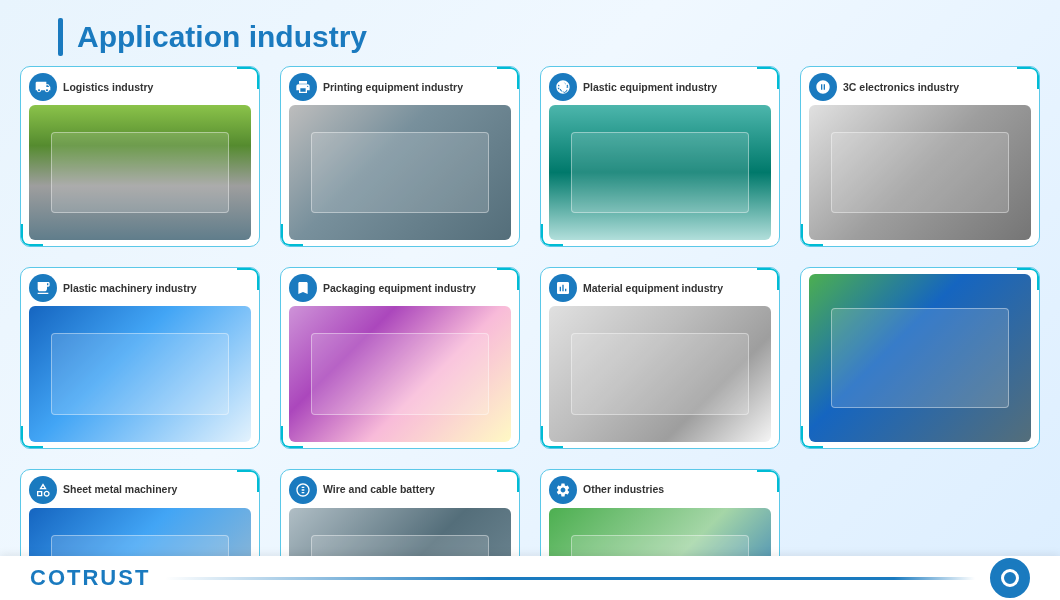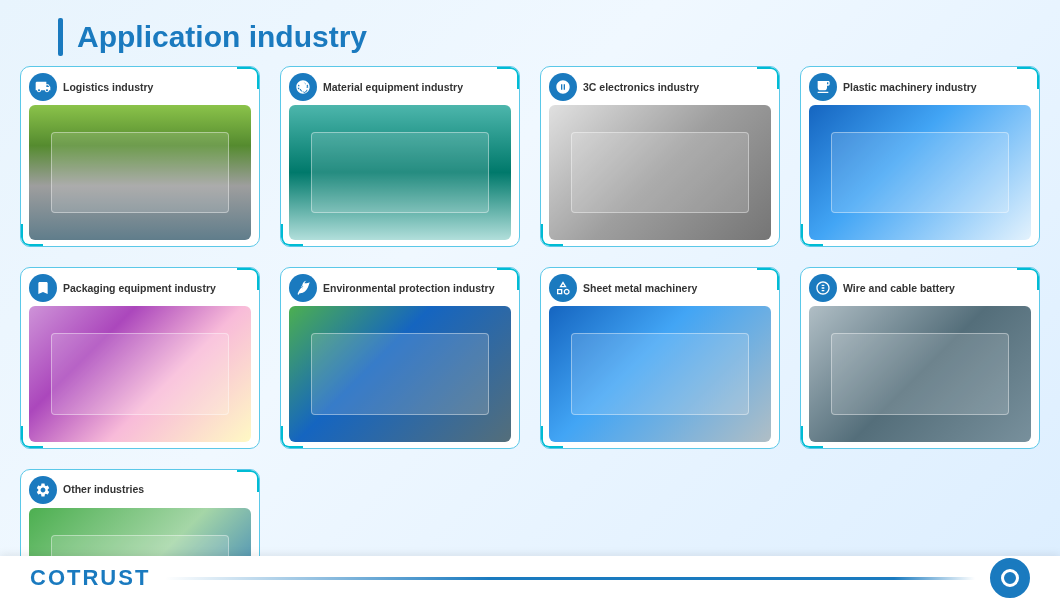--- a/index.html
+++ b/index.html
@@ -230,78 +230,96 @@
       <span class="card-title">Logistics industry</span>
     </div>
     <div class="card-image-area img-logistics">
       <div class="machine-shape"></div>
     </div>
   </div>
     <div class="card">
     <div class="card-header">
       <div class="card-icon">
         <svg viewBox="0 0 24 24" fill="white">
+            <path d="M19 8H5c-1.66 0-3 1.34-3 3v6h4v4h12v-4h4v-6c0-1.66-1.34-3-3-3zm-3 11H8v-5h8v5zm3-7c-.55 0-1-.45-1-1s.45-1 1-1 1 .45 1 1-.45 1-1 1zm-1-9H6v4h12V3z"></path>
+          </svg>
+      </div>
+      <span class="card-title">Printing equipment industry</span>
+    </div>
+    <div class="card-image-area img-printing">
+      <div class="machine-shape"></div>
+    </div>
+  </div>
+    <div class="card">
+    <div class="card-header">
+      <div class="card-icon">
+        <svg viewBox="0 0 24 24" fill="white">
             <circle cx="12" cy="12" r="3"></circle>
             <path d="M12 2C6.48 2 2 6.48 2 12s4.48 10 10 10 10-4.48 10-10S17.52 2 12 2zm-1 17.93V18h2v1.93c-2.9-.49-5.2-2.36-6.22-4.93H8.5c.93 2.07 2.78 3.54 4.5 3.93zM4.26 13H6.5c.08.34.19.67.31.99L5 15.8C4.53 14.97 4.19 14.01 4.07 13H4.26zm0-2c.12-1.01.46-1.97.93-2.8L7 9.99c-.12.32-.22.65-.31.99H4.26C4.19 10.65 4.12 11.32 4.26 11zM12 4.07c1.72.39 3.57 1.86 4.5 3.93H15.5c-1.02-2.57-3.32-4.44-6.22-4.93L12 4.07zm1 17.86V20c1.72-.39 3.57-1.86 4.5-3.93h1.5c-1.12 2.63-3.45 4.5-6 4.86zM19.74 13h-2.25c-.09-.34-.19-.67-.31-.99L19 10.2c.47.83.81 1.79.93 2.8h-.19zm0-2H17.5c-.09-.34-.19-.67-.31-.99l1.81-1.81c.47.83.81 1.8.93 2.8h-.19z"></path>
           </svg>
       </div>
+      <span class="card-title">Plastic equipment industry</span>
+    </div>
+    <div class="card-image-area img-textile">
+      <div class="machine-shape"></div>
+    </div>
+  </div>
+    <div class="card">
+    <div class="card-header">
+      <div class="card-icon">
+        <svg viewBox="0 0 24 24" fill="white">
+            <path d="M12 2C6.48 2 2 6.48 2 12s4.48 10 10 10 10-4.48 10-10S17.52 2 12 2zm-1 14H9V8h2v8zm4 0h-2V8h2v8z"></path>
+          </svg>
+      </div>
+      <span class="card-title">3C electronics industry</span>
+    </div>
+    <div class="card-image-area img-3c">
+      <div class="machine-shape"></div>
+    </div>
+  </div>
+    <div class="card">
+    <div class="card-header">
+      <div class="card-icon">
+        <svg viewBox="0 0 24 24" fill="white">
+            <path d="M20 3H4v10c0 2.21 1.79 4 4 4h6c2.21 0 4-1.79 4-4v-3h2c1.11 0 2-.89 2-2V5c0-1.11-.89-2-2-2zm0 5h-2V5h2v3zM4 19h16v2H4z"></path>
+          </svg>
+      </div>
+      <span class="card-title">Plastic machinery industry</span>
+    </div>
+    <div class="card-image-area img-plastic">
+      <div class="machine-shape"></div>
+    </div>
+  </div>
+    <div class="card">
+    <div class="card-header">
+      <div class="card-icon">
+        <svg viewBox="0 0 24 24" fill="white">
+            <path d="M17 3H7c-1.1 0-2 .9-2 2v16l7-3 7 3V5c0-1.1-.9-2-2-2z"></path>
+          </svg>
+      </div>
+      <span class="card-title">Packaging equipment industry</span>
+    </div>
+    <div class="card-image-area img-packaging">
+      <div class="machine-shape"></div>
+    </div>
+  </div>
+    <div class="card">
+    <div class="card-header">
+      <div class="card-icon">
+        <svg viewBox="0 0 24 24" fill="white">
+            <path d="M19 3H5c-1.1 0-2 .9-2 2v14c0 1.1.9 2 2 2h14c1.1 0 2-.9 2-2V5c0-1.1-.9-2-2-2zM9 17H7v-7h2v7zm4 0h-2V7h2v10zm4 0h-2v-4h2v4z"></path>
+          </svg>
+      </div>
       <span class="card-title">Material equipment industry</span>
     </div>
-    <div class="card-image-area img-textile">
-      <div class="machine-shape"></div>
-    </div>
-  </div>
-    <div class="card">
-    <div class="card-header">
-      <div class="card-icon">
-        <svg viewBox="0 0 24 24" fill="white">
-            <path d="M12 2C6.48 2 2 6.48 2 12s4.48 10 10 10 10-4.48 10-10S17.52 2 12 2zm-1 14H9V8h2v8zm4 0h-2V8h2v8z"></path>
-          </svg>
-      </div>
-      <span class="card-title">3C electronics industry</span>
-    </div>
-    <div class="card-image-area img-3c">
-      <div class="machine-shape"></div>
-    </div>
-  </div>
-    <div class="card">
-    <div class="card-header">
-      <div class="card-icon">
-        <svg viewBox="0 0 24 24" fill="white">
-            <path d="M20 3H4v10c0 2.21 1.79 4 4 4h6c2.21 0 4-1.79 4-4v-3h2c1.11 0 2-.89 2-2V5c0-1.11-.89-2-2-2zm0 5h-2V5h2v3zM4 19h16v2H4z"></path>
-          </svg>
-      </div>
-      <span class="card-title">Plastic machinery industry</span>
-    </div>
-    <div class="card-image-area img-plastic">
-      <div class="machine-shape"></div>
-    </div>
-  </div>
-    <div class="card">
-    <div class="card-header">
-      <div class="card-icon">
-        <svg viewBox="0 0 24 24" fill="white">
-            <path d="M17 3H7c-1.1 0-2 .9-2 2v16l7-3 7 3V5c0-1.1-.9-2-2-2z"></path>
-          </svg>
-      </div>
-      <span class="card-title">Packaging equipment industry</span>
-    </div>
-    <div class="card-image-area img-packaging">
-      <div class="machine-shape"></div>
-    </div>
-  </div>
-    <div class="card">
-    <div class="card-header">
-      <div class="card-icon">
-        <svg viewBox="0 0 24 24" fill="white">
-            <path d="M17 8C8 10 5.9 16.17 3.82 21.34L5.71 22l1-2.3A4.49 4.49 0 0 0 8 20C19 20 22 3 22 3c-1 2-8 2-8 2 1-3 3-4 3-4-2 0-5 2-6 6-.5 2-.5 4 0 6-1-2-2-5-2-6C9 12 17 8 17 8z"></path>
-          </svg>
-      </div>
-      <span class="card-title">Environmental protection industry</span>
-    </div>
+    <div class="card-image-area img-material">
+      <div class="machine-shape"></div>
+    </div>
+  </div>
+    <div class="card">
     <div class="card-image-area img-environmental">
       <div class="machine-shape"></div>
     </div>
   </div>
     <div class="card">
     <div class="card-header">
       <div class="card-icon">
         <svg viewBox="0 0 24 24" fill="white">
             <path d="M12 2l-5.5 9h11L12 2zm0 3.84L13.93 9h-3.87L12 5.84zM17.5 13c-2.49 0-4.5 2.01-4.5 4.5S15.01 22 17.5 22s4.5-2.01 4.5-4.5-2.01-4.5-4.5-4.5zm0 7c-1.38 0-2.5-1.12-2.5-2.5s1.12-2.5 2.5-2.5 2.5 1.12 2.5 2.5-1.12 2.5-2.5 2.5zM3 21.5h8v-8H3v8zm2-6h4v4H5v-4z"></path>
           </svg>

